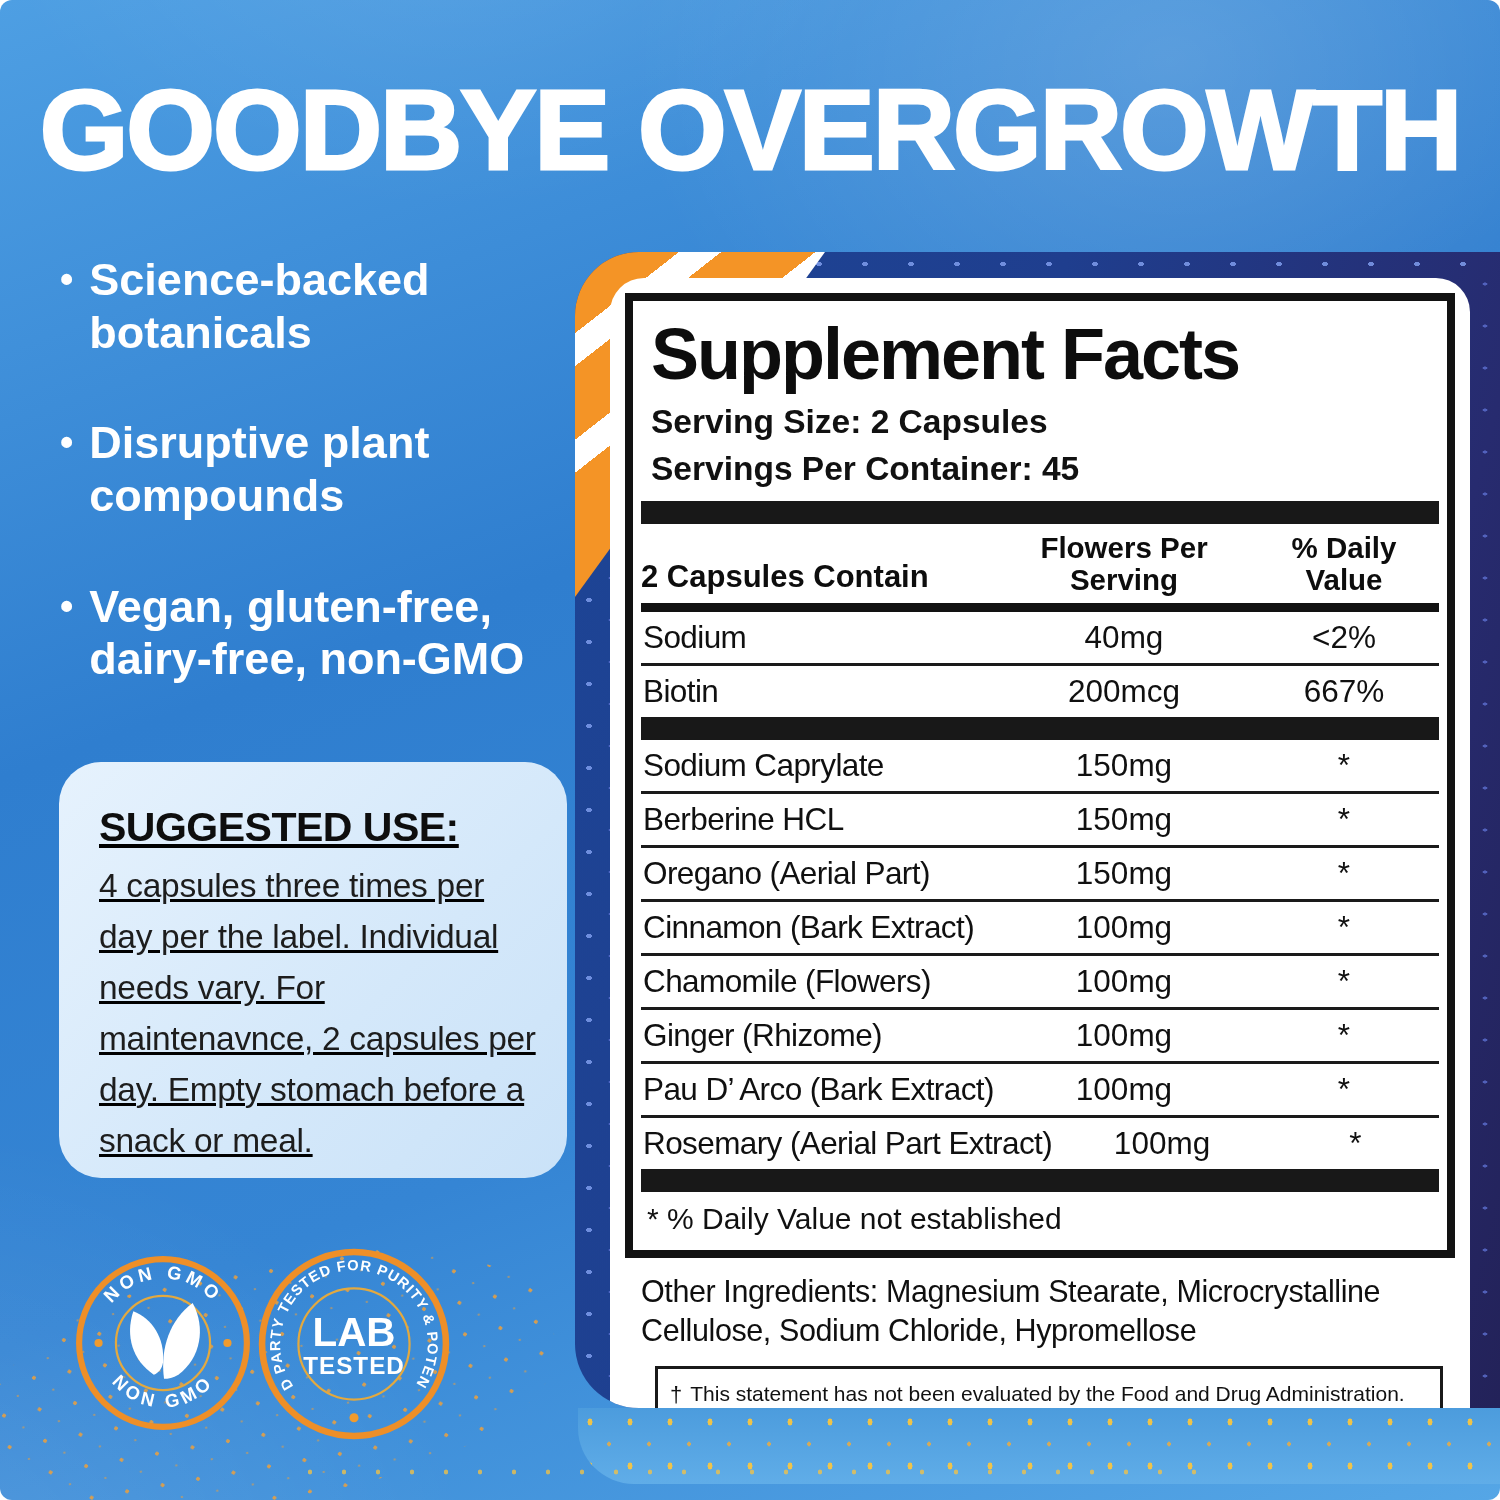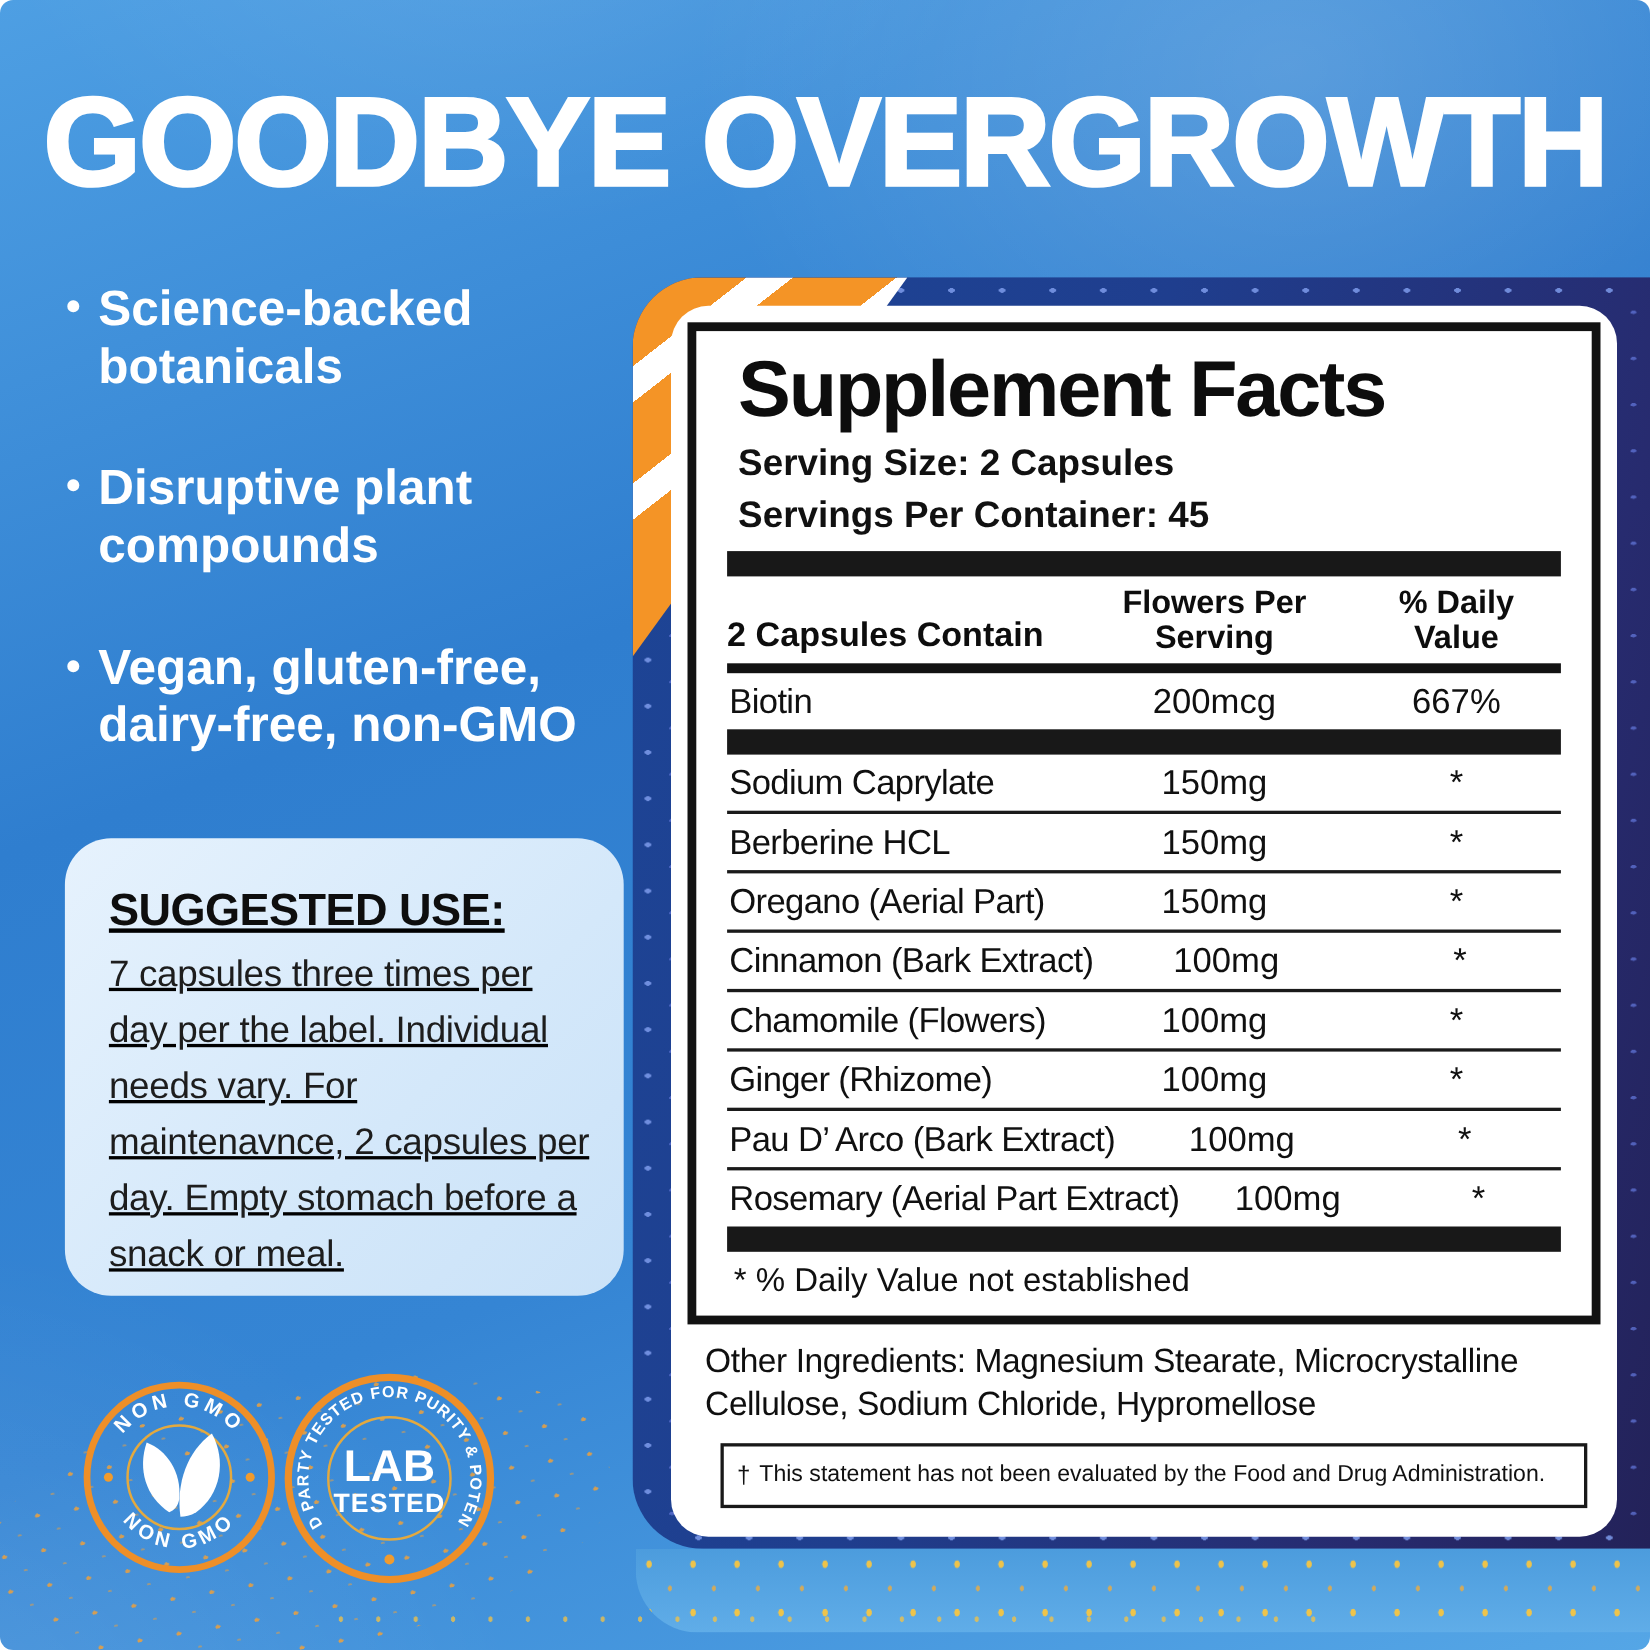--- a/index.html
+++ b/index.html
@@ -36,21 +36,21 @@
       radial-gradient(6px 4px at 14px 12px, rgba(125,155,235,.85) 48%, transparent 54%),
       radial-gradient(5px 3px at 36px 32px, rgba(96,116,215,.75) 48%, transparent 54%),
       linear-gradient(105deg,#1d4596 0%,#1f3e8e 40%,#272b6f 78%,#232259 100%);
     background-size:46px 42px,46px 42px,100% 100%;}
   .stripes{position:absolute;left:0;top:0;width:250px;height:345px;
     clip-path:polygon(0 0,100% 0,0 100%);
     background:linear-gradient(142deg,#f49426 0 64px,#ffffff 64px 90px,#f49426 90px 148px,#ffffff 148px 174px,#f49426 174px 100%);}
   
   .facts-panel{position:absolute;left:35px;top:26px;width:860px;border-radius:34px;
     background:#ffffff;box-sizing:border-box;padding:15px 15px 26px;}
-  .facts-box{border:8px solid #121212;padding:0 28px 0;}
+  .facts-box{border:8px solid #121212;padding:0 8px 0;}
   .sf-title{margin:12px 0 2px 10px;font-size:72px;font-weight:bold;color:#0d0d0d;letter-spacing:-2px;}
   .sf-serving{margin:8px 0 0 10px;font-size:33.5px;font-weight:bold;color:#111;line-height:1.16;}
   .bar{height:23px;background:#181818;margin-top:12px;}
   .sf-head{display:flex;align-items:flex-end;padding:8px 0 8px;border-bottom:9px solid #121212;}
   .sf-head .c-name{flex:1;font-size:31px;font-weight:bold;color:#0d0d0d;}
   .h2line{width:250px;text-align:center;font-size:29.5px;font-weight:bold;line-height:1.08;color:#0d0d0d;}
   .h2line.dv{width:190px;}
   .h2line span{display:block;}
   .sf-row{display:flex;align-items:center;height:51px;border-bottom:3px solid #1a1a1a;font-size:31.5px;color:#101010;}
   .sf-row.last{border-bottom:none;}
@@ -94,21 +94,21 @@
       <span>Disruptive plant compounds</span>
     </li>
     <li>
       <span class="dot">•</span>
       <span>Vegan, gluten-free, dairy-free, non-GMO</span>
     </li>
   </ul>
 
   <section class="use-card">
     <h2>SUGGESTED USE:</h2>
-    <p>7 capsules three times per day per the label. Individual needs vary. For maintenavnce, 2 capsules per day. Empty stomach before a snack or meal.</p>
+    <p>4 capsules three times per day per the label. Individual needs vary. For maintenavnce, 2 capsules per day. Empty stomach before a snack or meal.</p>
   </section>
 
   <div class="dots-left"></div>
 
   <div class="label-panel">
     <div class="stripes"></div>
 
     <div class="facts-panel">
       <div class="facts-box">
         <div class="sf-title">Supplement Facts</div>
@@ -122,20 +122,25 @@
           <span class="h2line">
             <span>Flowers Per</span>
             <span>Serving</span>
           </span>
           <span class="h2line dv">
             <span>% Daily</span>
             <span>Value</span>
           </span>
         </div>
 
+        <div class="sf-row">
+          <span class="n">Sodium</span>
+          <span class="a">40mg</span>
+          <span class="d">&lt;2%</span>
+        </div>
         <div class="sf-row last">
           <span class="n">Biotin</span>
           <span class="a">200mcg</span>
           <span class="d">667%</span>
         </div>
 
         <div class="bar" style="margin-top:0;"></div>
 
         <div class="sf-row">
           <span class="n">Sodium Caprylate</span>

